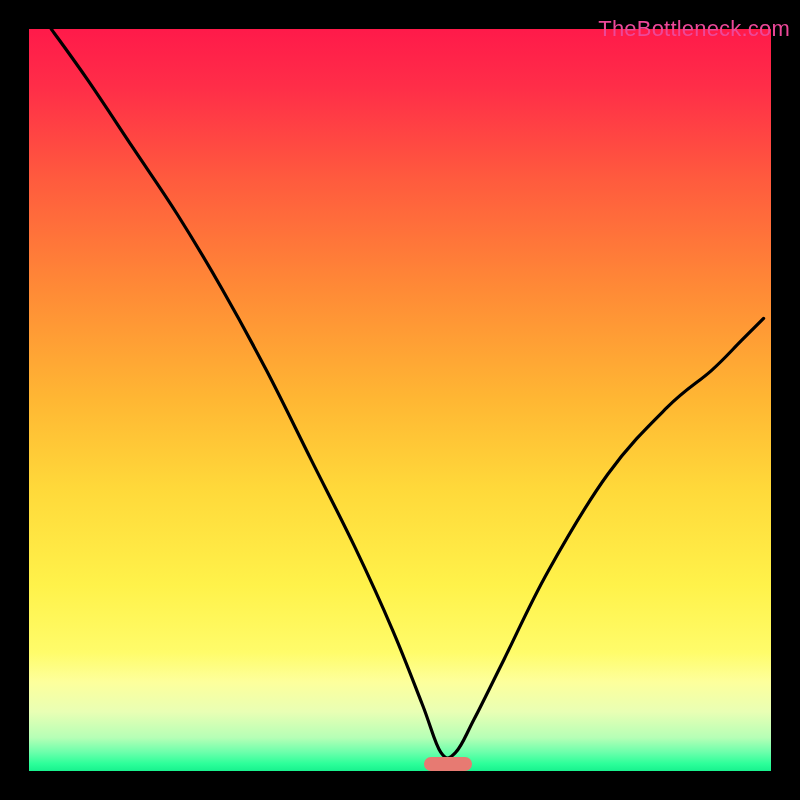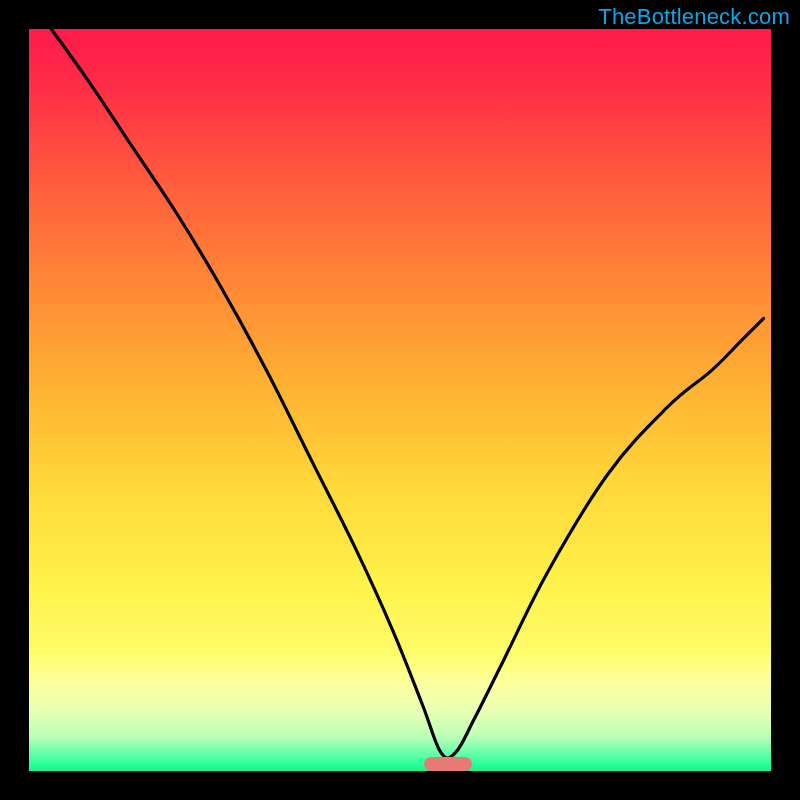--- a/index.html
+++ b/index.html
@@ -12,23 +12,23 @@
     font-family: Arial, Helvetica, sans-serif;
   }
   .frame {
     position: relative;
     width: 800px;
     height: 800px;
     background: #000;
   }
   .watermark {
     position: absolute;
-    top: 4px;
+    top: 16px;
     right: 10px;
-    color: #0ea5e9;
+    color: #ec4899;
     font-size: 22px;
     font-weight: 500;
     letter-spacing: 0.2px;
     z-index: 10;
   }
   .plot-area {
     position: absolute;
     left: 29px;
     top: 29px;
     width: 742px;

